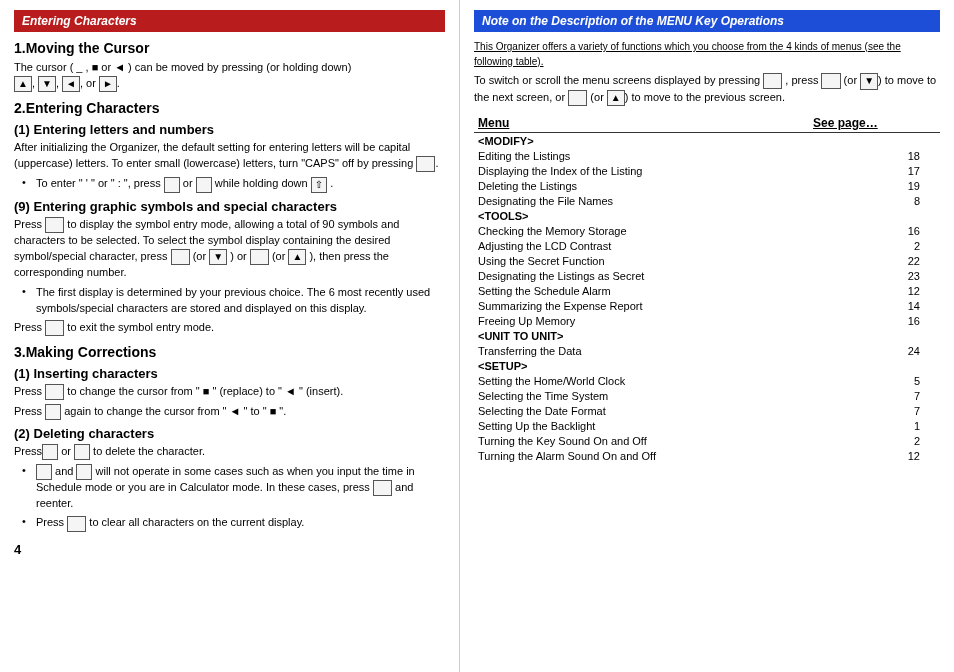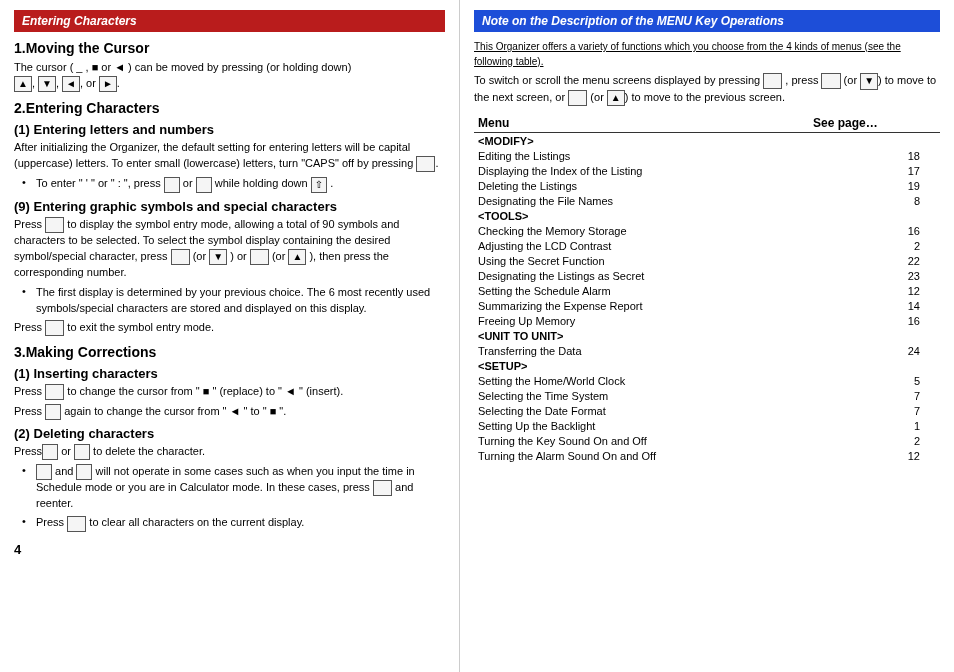--- a/index.html
+++ b/index.html
@@ -97,20 +97,21 @@
       width: 100%;
       border-collapse: collapse;
       margin-top: 8px;
     }
     .menu-table th {
       text-align: left;
       font-weight: bold;
       font-size: 12px;
       padding: 2px 4px;
       border-bottom: 1px solid #333;
+      text-decoration: underline;
     }
     .menu-table th.page-col {
       text-align: left;
     }
     .menu-table td {
       padding: 1.5px 4px;
       font-size: 11px;
       vertical-align: top;
     }
     .menu-table td.page-num {

